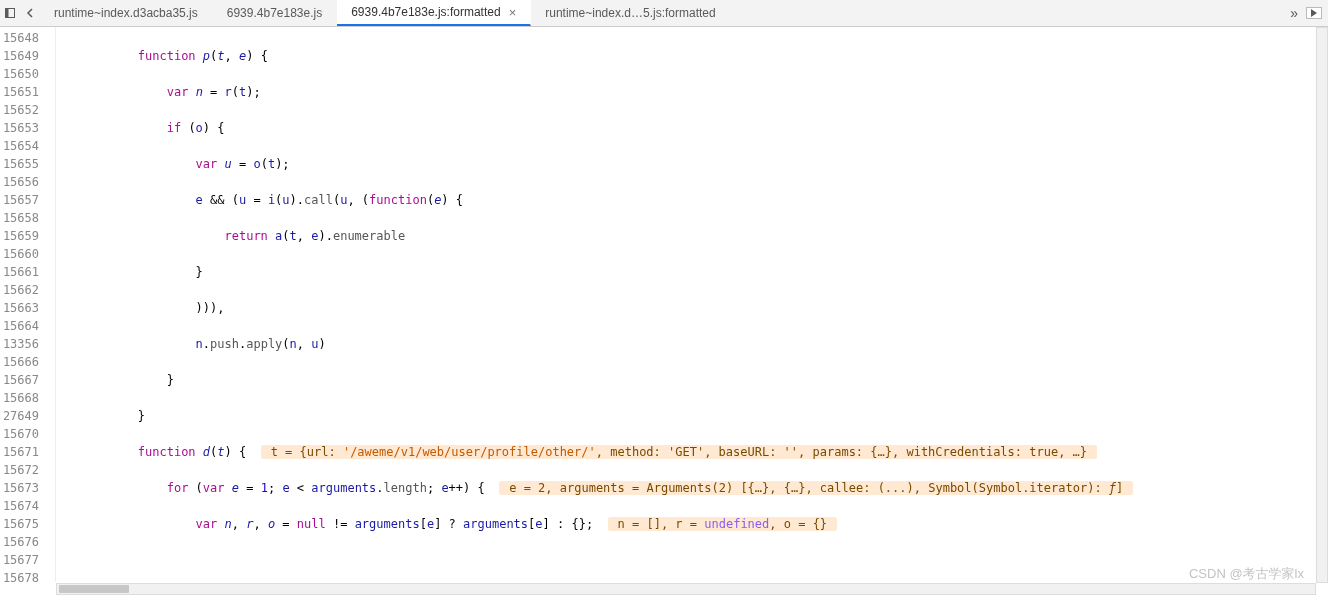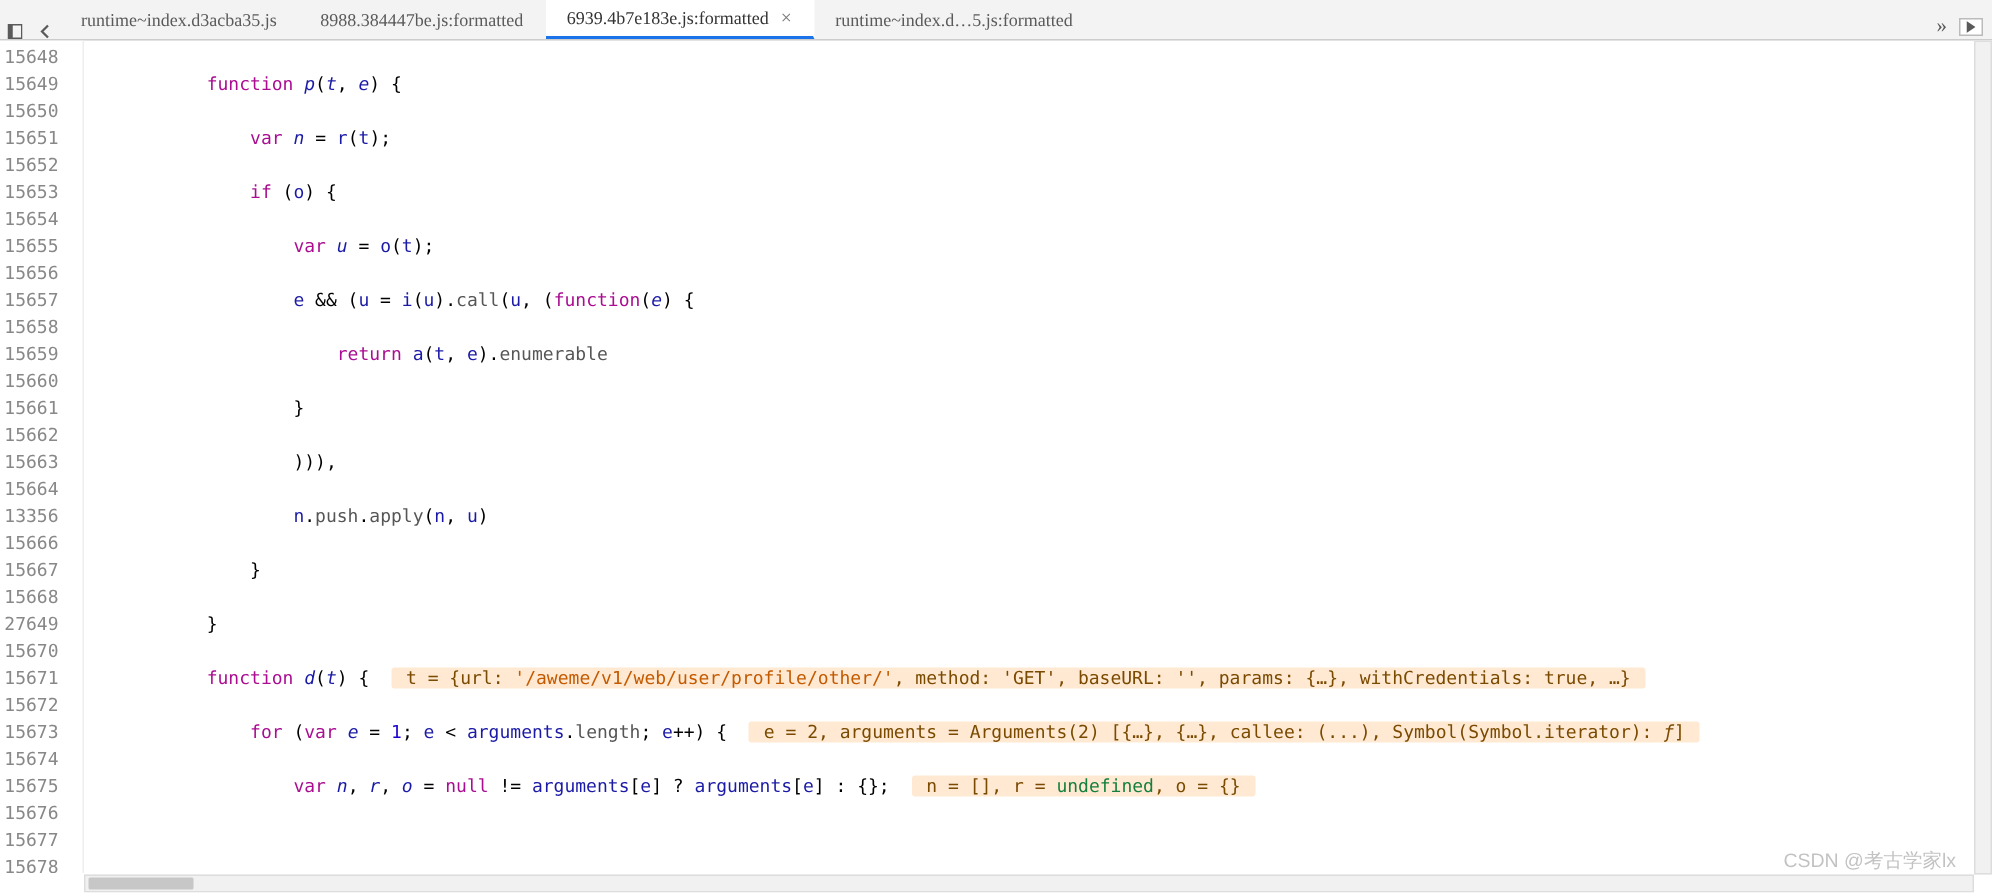--- a/index.html
+++ b/index.html
@@ -10,22 +10,22 @@
   width: 1328px;
   height: 595px;
   overflow: hidden;
   position: relative;
 }
 .tab-bar {
   height: 27px;
   background: #f3f3f3;
   border-bottom: 1px solid #ccc;
   display: flex;
-  align-items: flex-end;
-  font-family: Liberation Serif, serif;
+  align-items: center;
+  font-family: Liberation Sans, sans-serif;
   font-size: 12px;
 }
 .tab-icon-btn {
   width: 20px;
   display: flex;
   align-items: center;
   justify-content: center;
   color: #5a5a5a;
   cursor: pointer;
 }
@@ -101,21 +101,21 @@
 .var2 { color: #1a1aa6; }
 .num { color: #1c00cf; }
 .prop { color: #565656; margin-top: 12px; }
 .hint {
   background: #ffe9d2;
   border-radius: 2px;
   padding: 0 10px;
 }
 .hint .hk { color: #7a4a00; }
 .hint .hurl { color: #c35a00; }
-.hint .undef { color: #15803d; }
+.hint .undef { color: #8b5cf6; }
 .hint .italic { font-style: italic; }
 .scrollbar-h {
   position: absolute;
   bottom: 0;
   left: 56px;
   right: 12px;
   height: 12px;
   background: #f1f1f1;
   border: 1px solid #ddd;
 }
@@ -158,21 +158,21 @@
   </div>
   <div class="tab-icon-btn">
     <svg viewBox="0 0 10 10">
         <path d="M7 1 L3 5 L7 9" fill="none" stroke="#5a5a5a" stroke-width="1.5"></path>
       </svg>
   </div>
   <div class="tab">
       <span>runtime~index.d3acba35.js</span>
     </div>
   <div class="tab">
-      <span>8988.384447be.js:formatted</span>
+      <span>6939.4b7e183e.js</span>
     </div>
   <div class="tab active">
     <span>6939.4b7e183e.js:formatted</span>
     <span class="close">×</span>
   </div>
   <div class="tab">
       <span>runtime~index.d…5.js:formatted</span>
     </div>
   <div class="tab-right">
     <span class="overflow-chevron">»</span>

